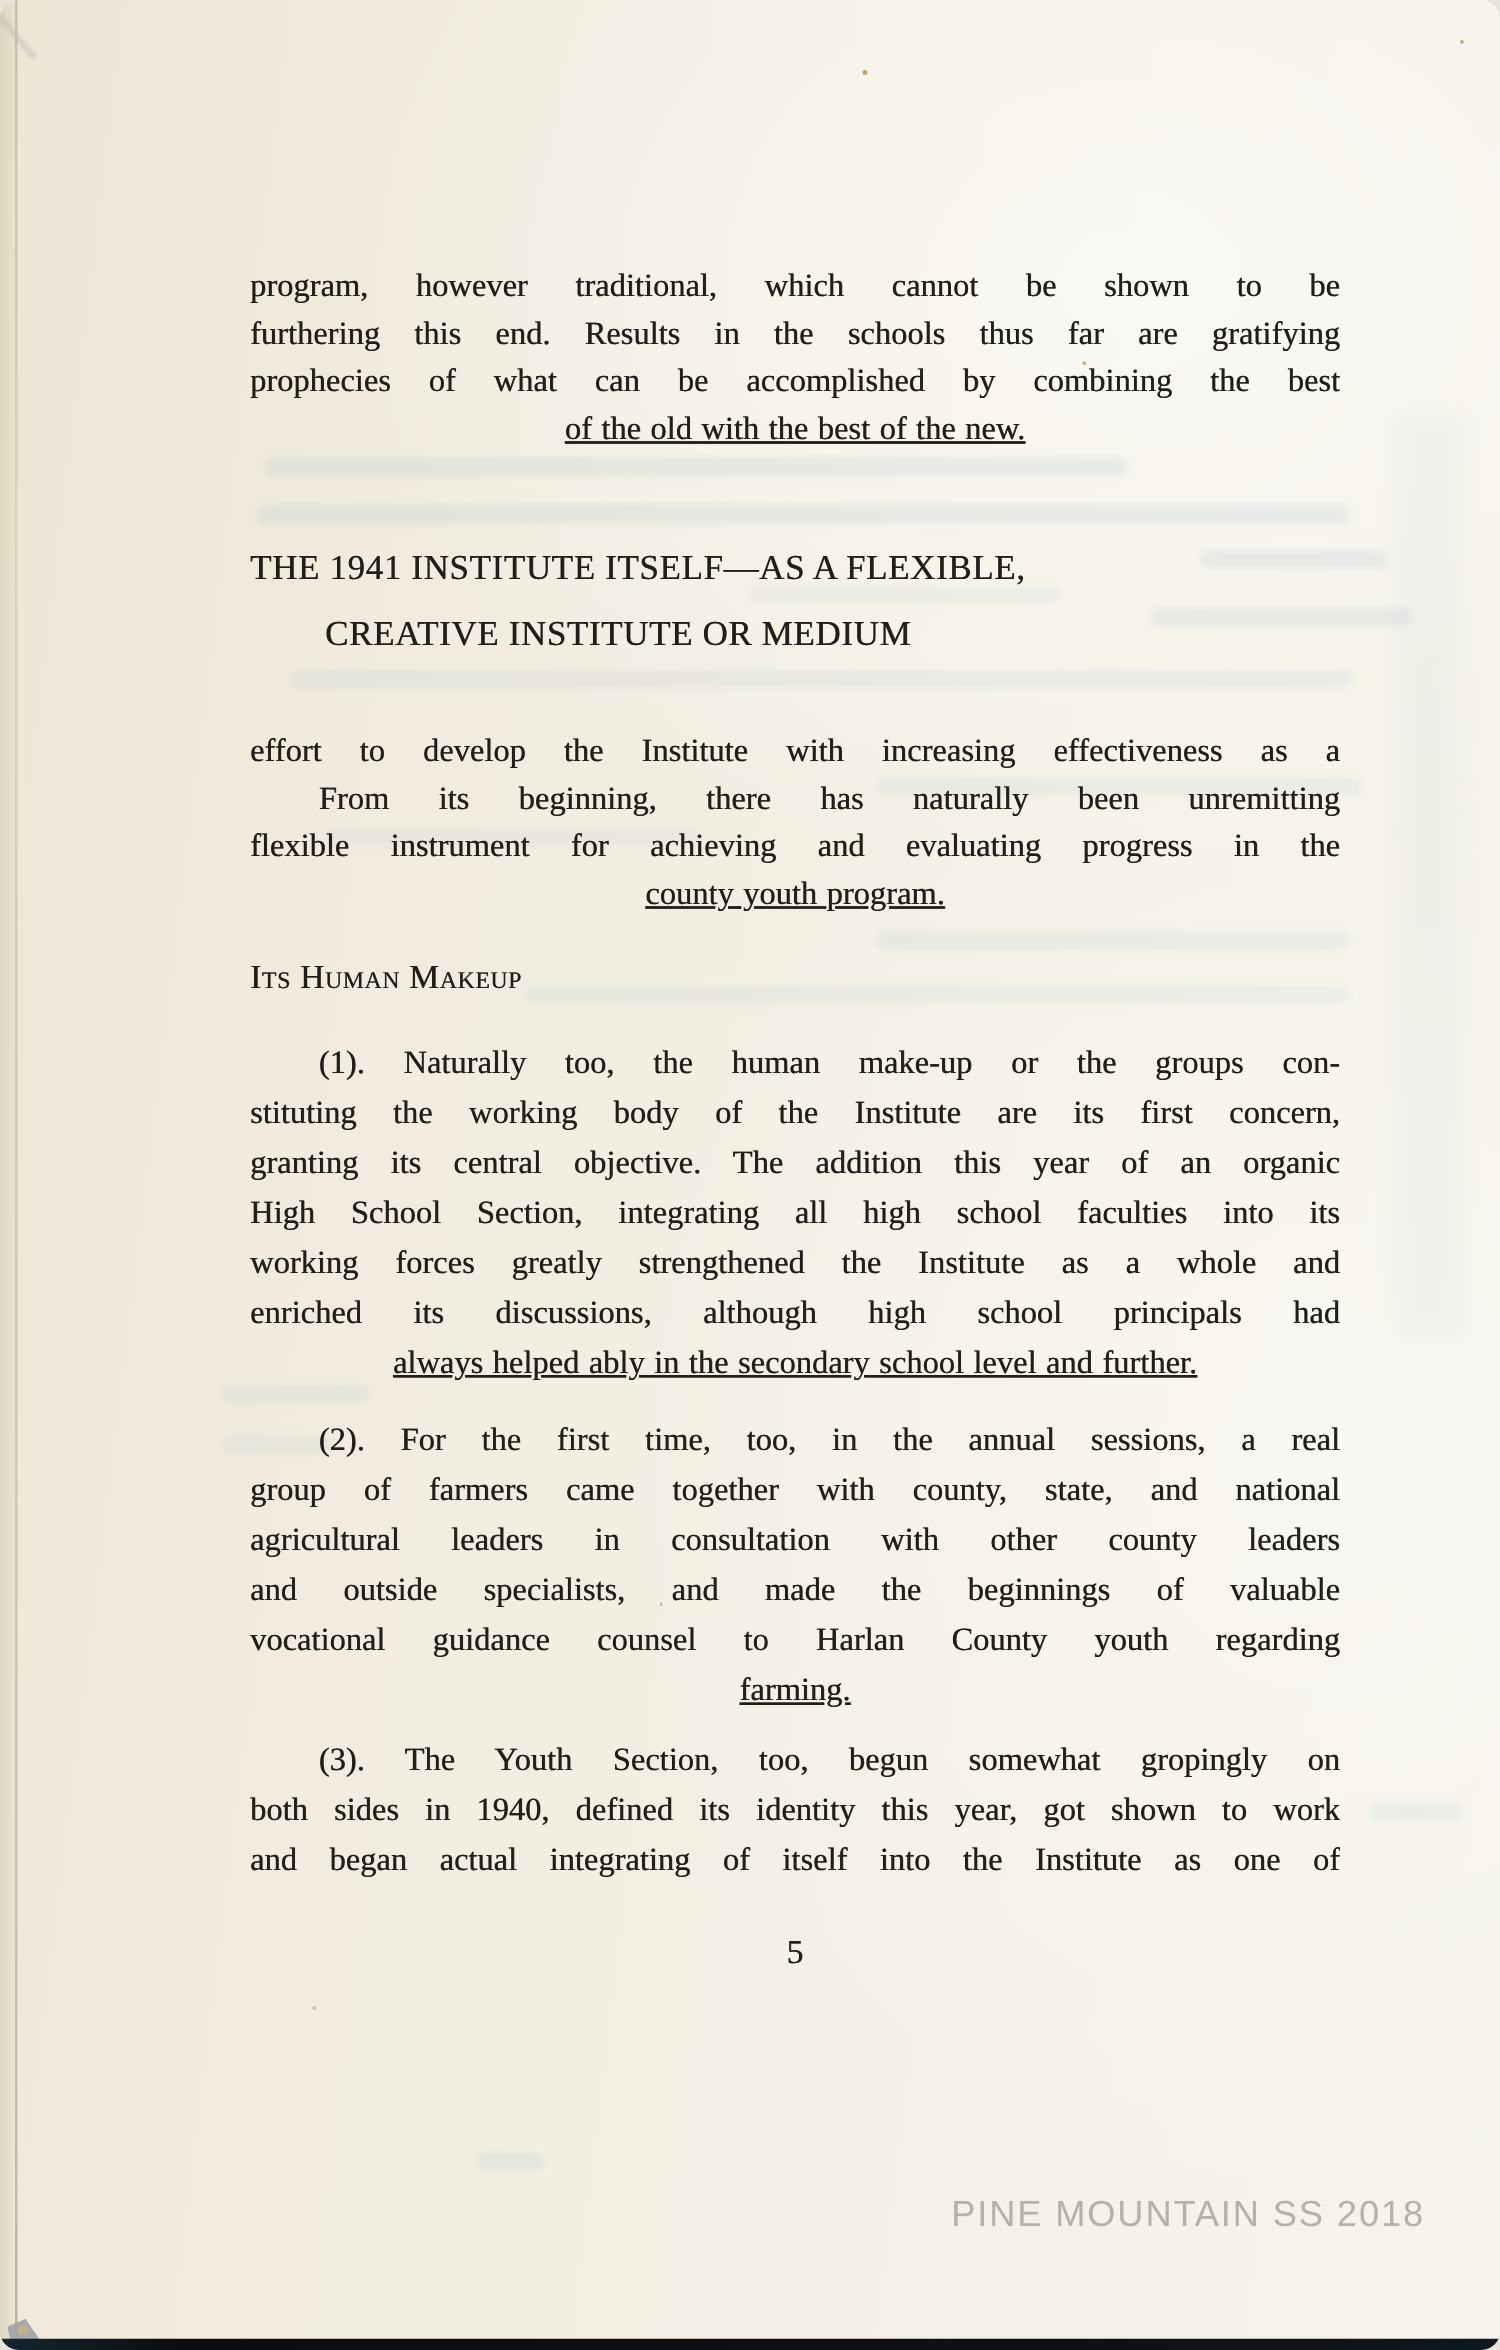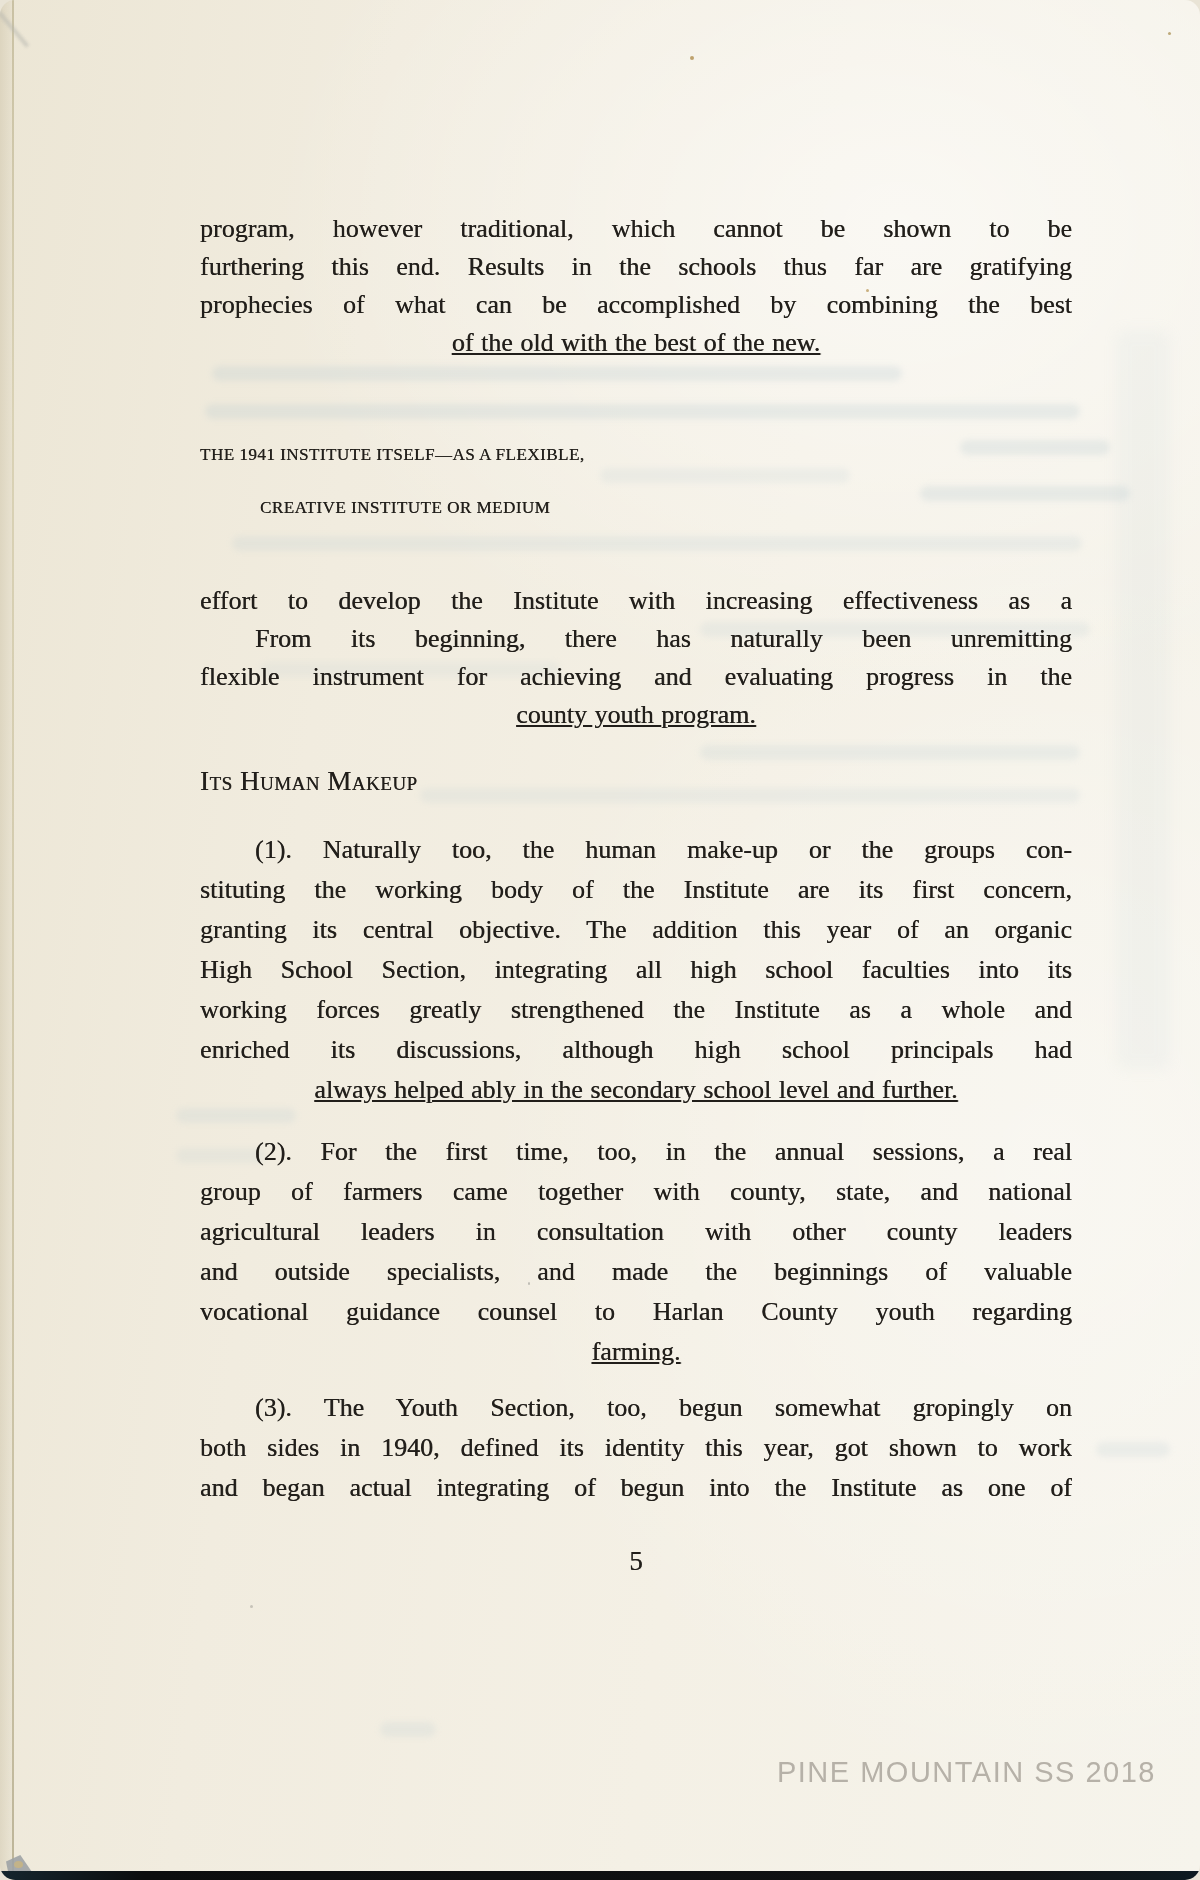--- a/index.html
+++ b/index.html
@@ -27,27 +27,27 @@
   .textcol{position:absolute;left:200px;top:0;width:872px;height:100%;
     color:#211e1a;font-size:26px;text-shadow:0.35px 0 0 rgba(33,30,26,0.85);}
   .para{position:absolute;left:0;width:872px;}
   .lh38 .ln{height:38px;line-height:38px;}
   .lh40 .ln{height:40px;line-height:40px;}
   .ln{overflow:hidden;word-spacing:0.04em;}
   .jl{text-align:justify;}
   .jl::after{content:"";display:inline-block;width:100%;}
   .ll{text-align:center;text-decoration:underline;}
   .ind{text-indent:55px;}
-  .heading{position:absolute;left:0;width:872px;font-size:17px;letter-spacing:.5px;}
+  .heading{position:absolute;left:0;width:872px;font-size:28px;letter-spacing:.5px;}
   .hl{height:53px;line-height:53px;white-space:nowrap;}
   .hl2{margin-left:60px;}
   .subhead{position:absolute;left:0;font-variant:small-caps;font-size:27px;letter-spacing:.5px;
     height:38px;line-height:38px;}
   .pagenum{position:absolute;left:0;width:872px;text-align:center;font-size:27px;height:38px;line-height:38px;}
-  .watermark{position:absolute;right:44px;top:1756px;
+  .watermark{position:absolute;right:60px;top:1756px;
     font-family:"Liberation Sans",sans-serif;font-weight:400;font-size:29px;
     color:#b6b1a8;letter-spacing:1.5px;}
   .wedge{position:absolute;left:6px;bottom:8px;width:26px;height:17px;background:#9fa3a5;
     clip-path:polygon(8% 100%,100% 100%,55% 0%,0% 38%);opacity:.9;}
   .wedge-dot{position:absolute;left:14px;bottom:12px;width:9px;height:7px;background:#c6b484;
     border-radius:50%;opacity:.9;}
   .bottom-bar{position:absolute;left:0;right:0;bottom:0;height:9px;
     background:linear-gradient(90deg,#15262e,#0c0d0e 12%,#111214 85%,#0d1a21);}
 </style>
 </head>
@@ -120,21 +120,21 @@
       <div class="ln jl">group of farmers came together with county, state, and national</div>
       <div class="ln jl">agricultural leaders in consultation with other county leaders</div>
       <div class="ln jl">and outside specialists, and made the beginnings of valuable</div>
       <div class="ln jl">vocational guidance counsel to Harlan County youth regarding</div>
       <div class="ln ll">farming.</div>
     </section>
 
     <section class="para lh40" style="top:1388px;">
       <div class="ln jl ind">(3). The Youth Section, too, begun somewhat gropingly on</div>
       <div class="ln jl">both sides in 1940, defined its identity this year, got shown to work</div>
-      <div class="ln jl">and began actual integrating of begun into the Institute as one of</div>
+      <div class="ln jl">and began actual integrating of itself into the Institute as one of</div>
     </section>
 
     <div class="pagenum" style="top:1542px;">5</div>
   </main>
 
   <div class="watermark">PINE MOUNTAIN SS 2018</div>
 
   <div class="wedge"></div>
   <div class="wedge-dot"></div>
   <div class="bottom-bar"></div>

